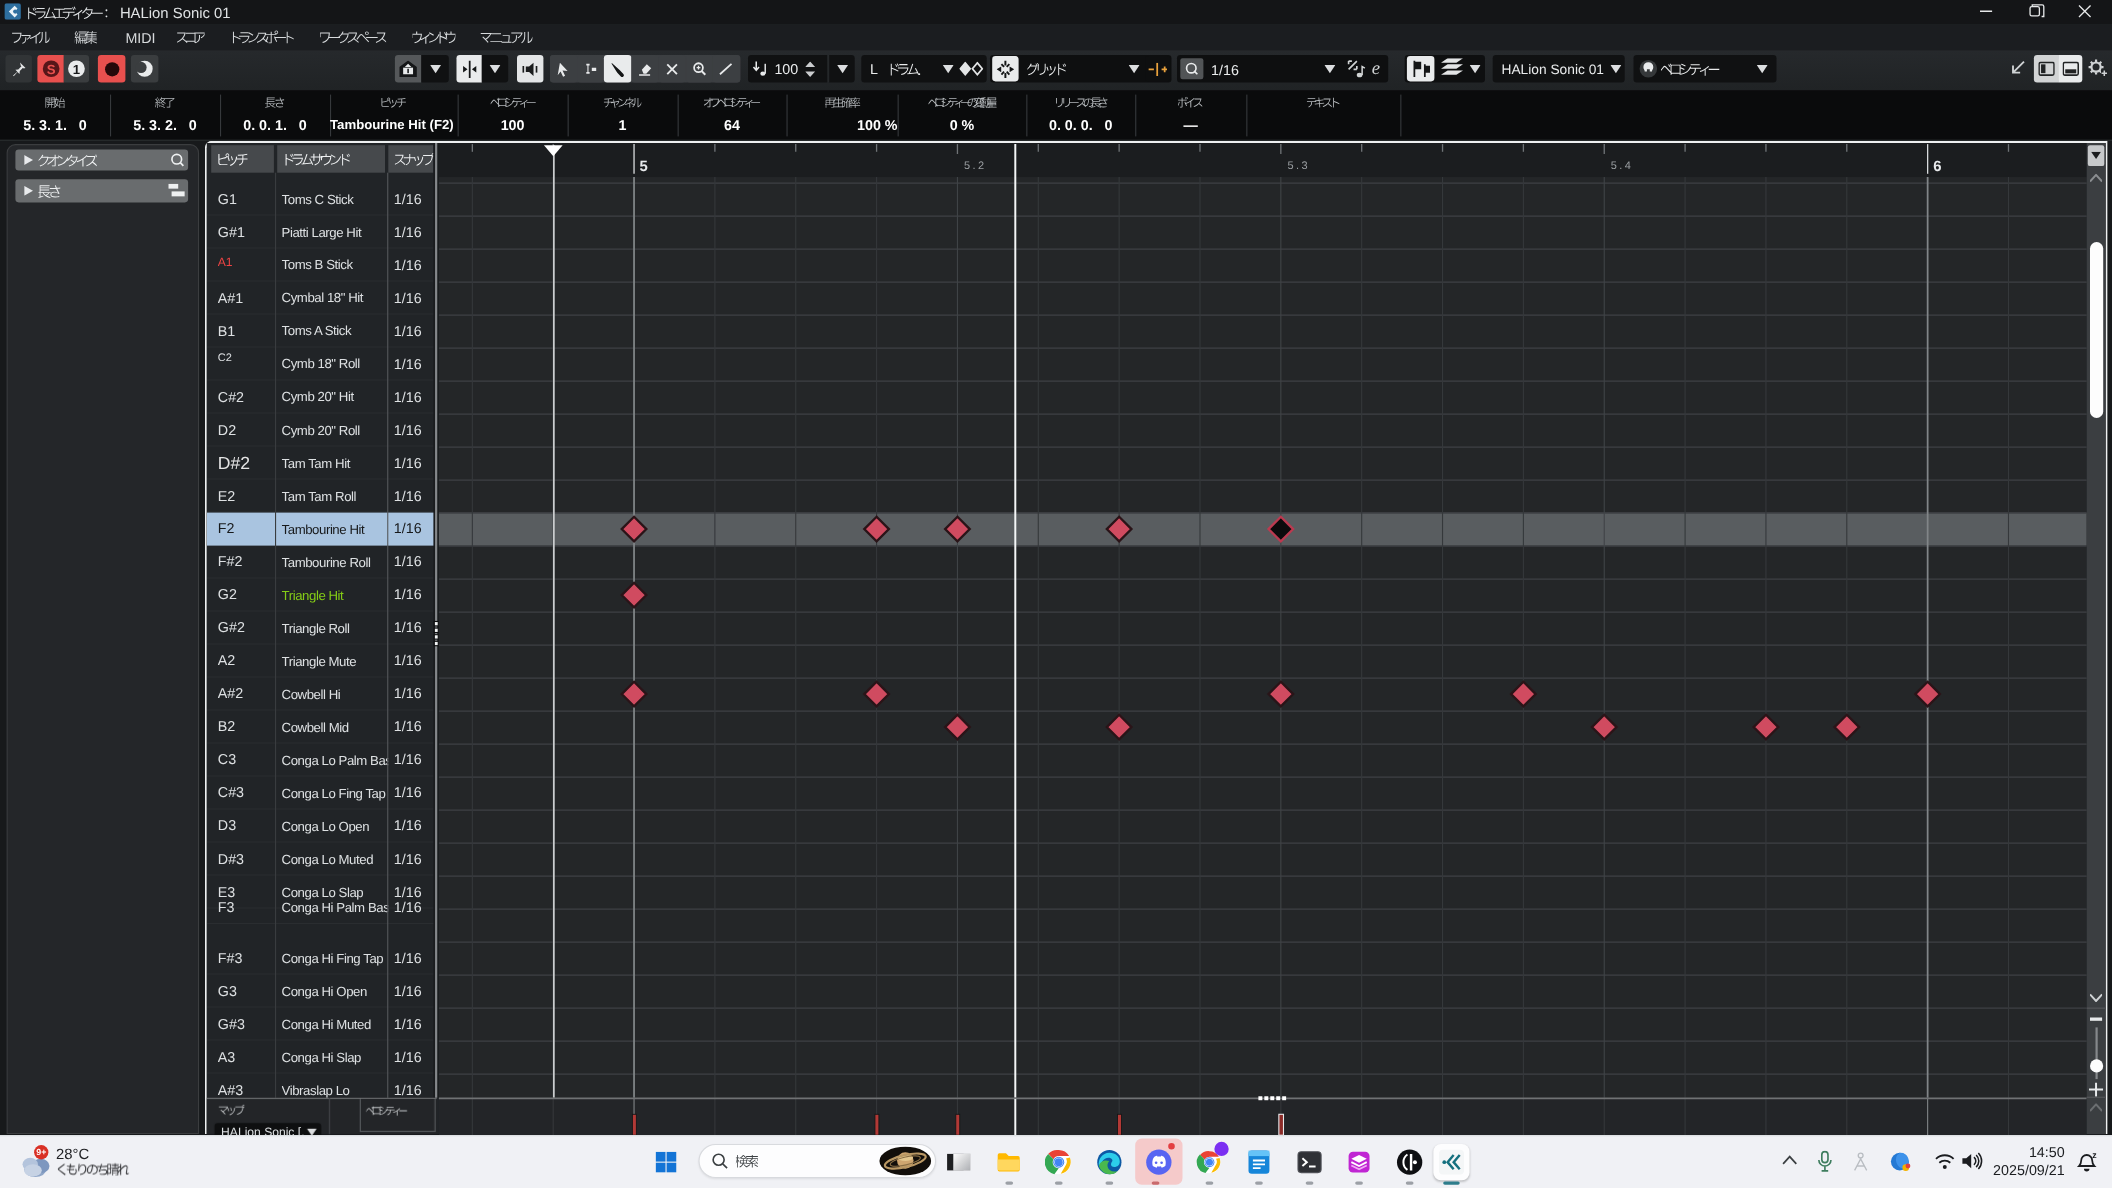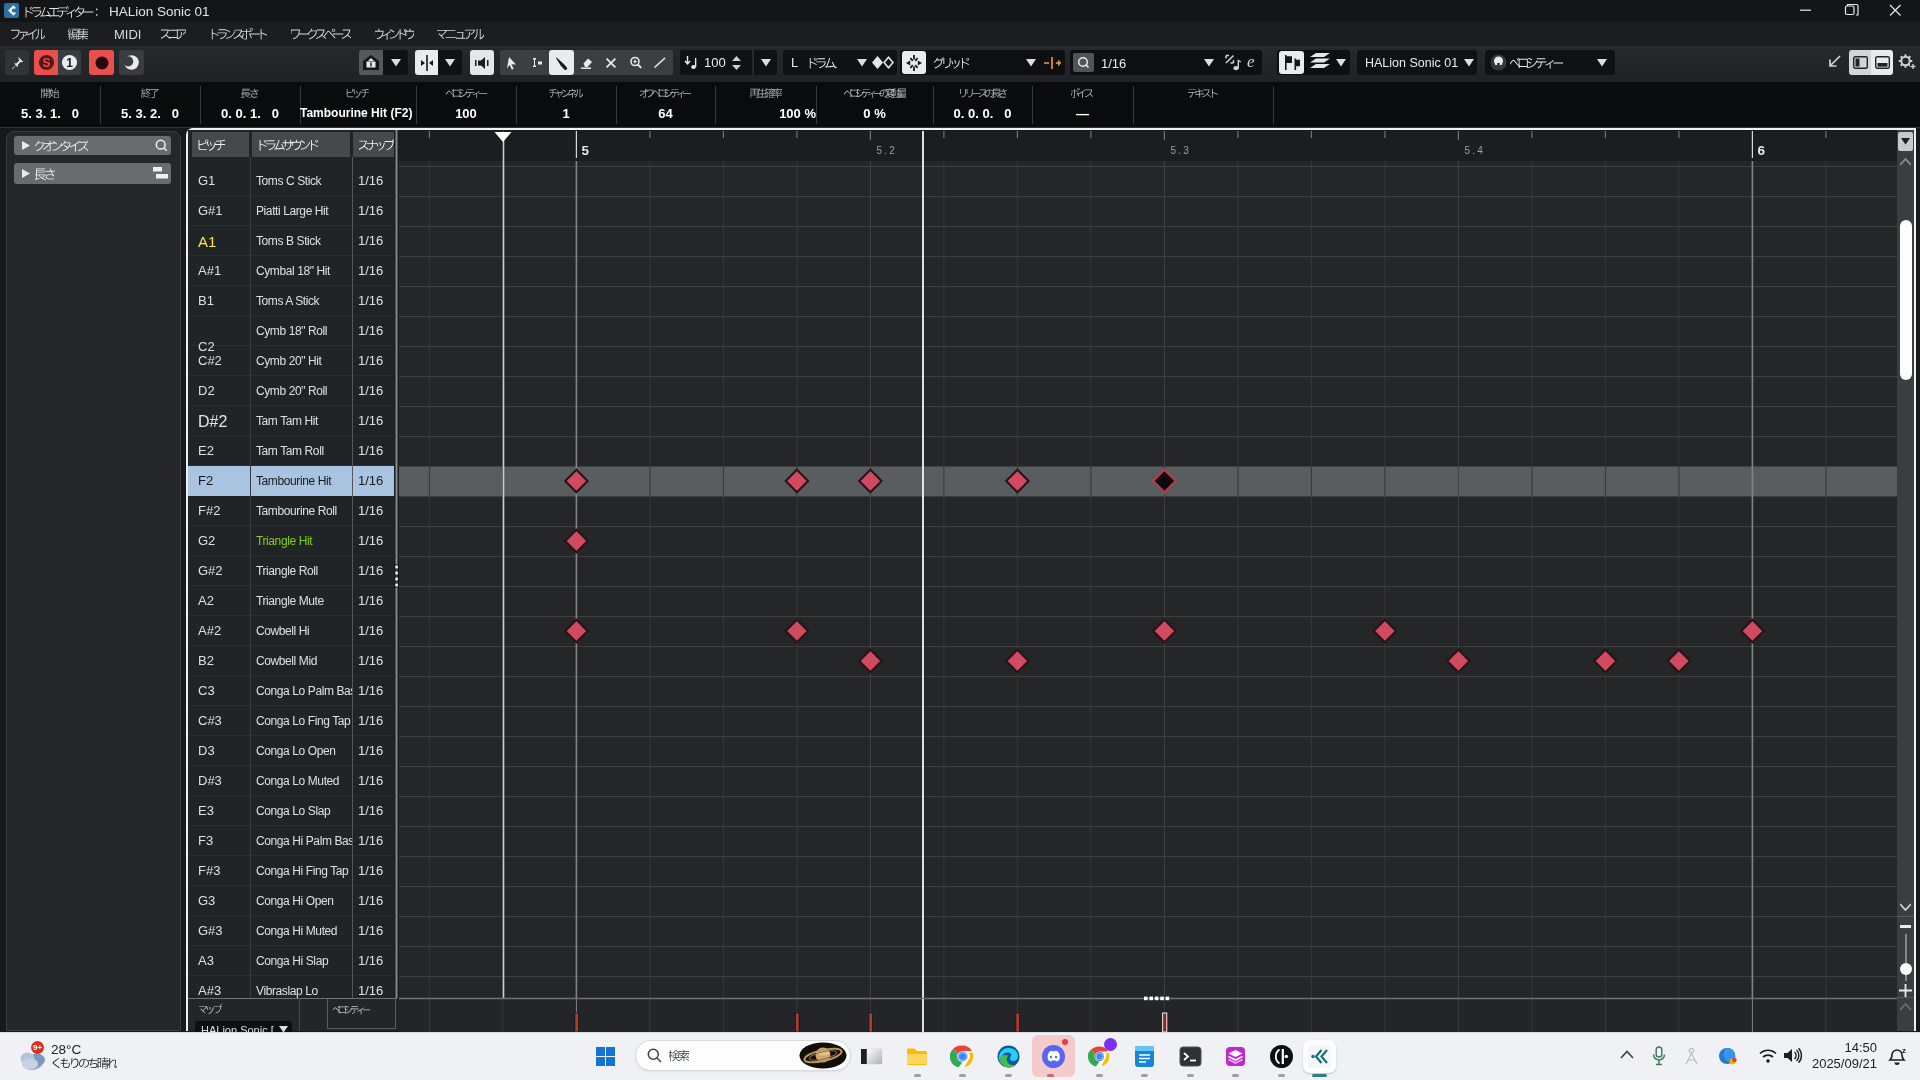--- a/index.html
+++ b/index.html
@@ -295,36 +295,36 @@
       <span class="lat" style="left:10px;top:7px;font-size:13px;color:#dde0e2">G1</span>
       <span class="lat" style="left:68px;top:7.5px;font-size:12px;letter-spacing:-0.4px;width:97px;overflow:hidden;color:#dde0e2">Toms C Stick</span>
       <span class="lat" style="left:170px;top:7px;font-size:13px;color:#dde0e2">1/16</span>
     </div>
     <div class="abs" style="left:0;top:30px;width:209px;height:30px;border-bottom:1px solid rgba(255,255,255,0.045)">
       <span class="lat" style="left:10px;top:7px;font-size:13px;color:#dde0e2">G#1</span>
       <span class="lat" style="left:68px;top:7.5px;font-size:12px;letter-spacing:-0.4px;width:97px;overflow:hidden;color:#dde0e2">Piatti Large Hit</span>
       <span class="lat" style="left:170px;top:7px;font-size:13px;color:#dde0e2">1/16</span>
     </div>
     <div class="abs" style="left:0;top:60px;width:209px;height:30px;border-bottom:1px solid rgba(255,255,255,0.045)">
-      <span class="lat" style="left:10px;top:7px;font-size:15px;color:#fde047">A1</span>
+      <span class="lat" style="left:10px;top:7px;font-size:11px;color:#ef4444">A1</span>
       <span class="lat" style="left:68px;top:7.5px;font-size:12px;letter-spacing:-0.4px;width:97px;overflow:hidden;color:#dde0e2">Toms B Stick</span>
       <span class="lat" style="left:170px;top:7px;font-size:13px;color:#dde0e2">1/16</span>
     </div>
     <div class="abs" style="left:0;top:90px;width:245px;height:30px;border-bottom:1px solid rgba(255,255,255,0.045)">
       <span class="lat" style="left:10px;top:7px;font-size:13px;color:#dde0e2">A#1</span>
       <span class="lat" style="left:68px;top:7.5px;font-size:12px;letter-spacing:-0.4px;width:97px;overflow:hidden;color:#dde0e2">Cymbal 18" Hit</span>
       <span class="lat" style="left:170px;top:7px;font-size:13px;color:#dde0e2">1/16</span>
     </div>
     <div class="abs" style="left:0;top:120px;width:209px;height:30px;border-bottom:1px solid rgba(255,255,255,0.045)">
       <span class="lat" style="left:10px;top:7px;font-size:13px;color:#dde0e2">B1</span>
       <span class="lat" style="left:68px;top:7.5px;font-size:12px;letter-spacing:-0.4px;width:97px;overflow:hidden;color:#dde0e2">Toms A Stick</span>
       <span class="lat" style="left:170px;top:7px;font-size:13px;color:#dde0e2">1/16</span>
     </div>
     <div class="abs" style="left:0;top:150px;width:209px;height:30px;border-bottom:1px solid rgba(255,255,255,0.045)">
-      <span class="lat" style="left:10px;top:23px;font-size:13px;color:#dde0e2">C2</span>
+      <span class="lat" style="left:10px;top:4px;font-size:10px;color:#dde0e2">C2</span>
       <span class="lat" style="left:68px;top:7.5px;font-size:12px;letter-spacing:-0.4px;width:97px;overflow:hidden;color:#dde0e2">Cymb 18" Roll</span>
       <span class="lat" style="left:170px;top:7px;font-size:13px;color:#dde0e2">1/16</span>
     </div>
     <div class="abs" style="left:0;top:180px;width:209px;height:30px;border-bottom:1px solid rgba(255,255,255,0.045)">
       <span class="lat" style="left:10px;top:7px;font-size:13px;color:#dde0e2">C#2</span>
       <span class="lat" style="left:68px;top:7.5px;font-size:12px;letter-spacing:-0.4px;width:97px;overflow:hidden;color:#dde0e2">Cymb 20" Hit</span>
       <span class="lat" style="left:170px;top:7px;font-size:13px;color:#dde0e2">1/16</span>
     </div>
     <div class="abs" style="left:0;top:210px;width:209px;height:30px;border-bottom:1px solid rgba(255,255,255,0.045)">
       <span class="lat" style="left:10px;top:7px;font-size:13px;color:#dde0e2">D2</span>
@@ -394,21 +394,21 @@
     <div class="abs" style="left:0;top:600px;width:209px;height:30px;border-bottom:1px solid rgba(255,255,255,0.045)">
       <span class="lat" style="left:10px;top:7px;font-size:13px;color:#dde0e2">D#3</span>
       <span class="lat" style="left:68px;top:7.5px;font-size:12px;letter-spacing:-0.4px;width:97px;overflow:hidden;color:#dde0e2">Conga Lo Muted</span>
       <span class="lat" style="left:170px;top:7px;font-size:13px;color:#dde0e2">1/16</span>
     </div>
     <div class="abs" style="left:0;top:630px;width:209px;height:30px;border-bottom:1px solid rgba(255,255,255,0.045)">
       <span class="lat" style="left:10px;top:7px;font-size:13px;color:#dde0e2">E3</span>
       <span class="lat" style="left:68px;top:7.5px;font-size:12px;letter-spacing:-0.4px;width:97px;overflow:hidden;color:#dde0e2">Conga Lo Slap</span>
       <span class="lat" style="left:170px;top:7px;font-size:13px;color:#dde0e2">1/16</span>
     </div>
-    <div class="abs" style="left:0;top:660px;width:209px;height:30px;border-bottom:1px solid rgba(255,255,255,0.045)">
+    <div class="abs" style="left:0;top:644px;width:209px;height:30px;border-bottom:1px solid rgba(255,255,255,0.045)">
       <span class="lat" style="left:10px;top:7px;font-size:13px;color:#dde0e2">F3</span>
       <span class="lat" style="left:68px;top:7.5px;font-size:12px;letter-spacing:-0.4px;width:97px;overflow:hidden;color:#dde0e2">Conga Hi Palm Bass</span>
       <span class="lat" style="left:170px;top:7px;font-size:13px;color:#dde0e2">1/16</span>
     </div>
     <div class="abs" style="left:0;top:690px;width:209px;height:30px;border-bottom:1px solid rgba(255,255,255,0.045)">
       <span class="lat" style="left:10px;top:7px;font-size:13px;color:#dde0e2">F#3</span>
       <span class="lat" style="left:68px;top:7.5px;font-size:12px;letter-spacing:-0.4px;width:97px;overflow:hidden;color:#dde0e2">Conga Hi Fing Tap</span>
       <span class="lat" style="left:170px;top:7px;font-size:13px;color:#dde0e2">1/16</span>
     </div>
     <div class="abs" style="left:0;top:720px;width:209px;height:30px;border-bottom:1px solid rgba(255,255,255,0.045)">

